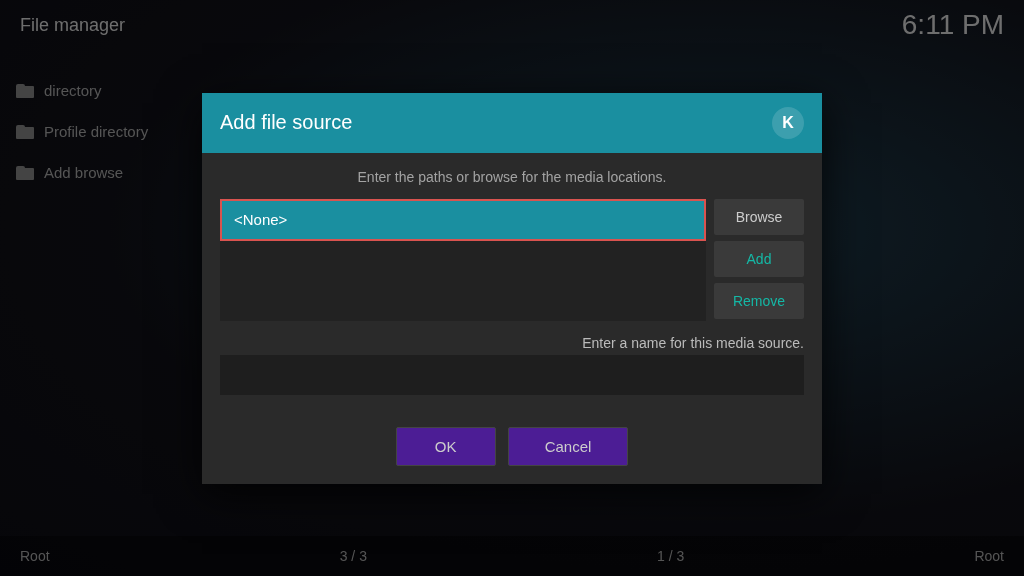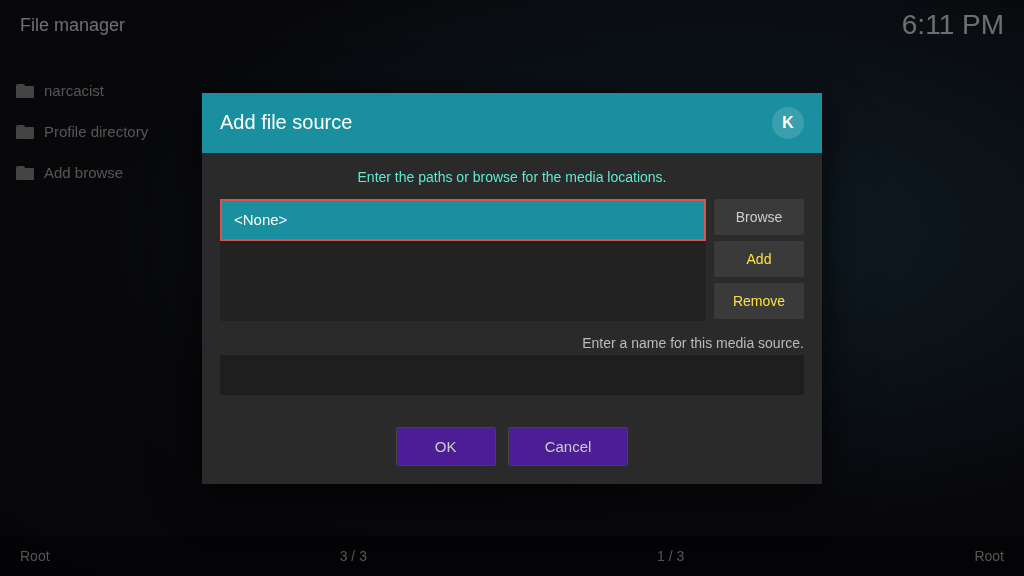--- a/index.html
+++ b/index.html
@@ -149,21 +149,21 @@
       color: #fff;
       font-weight: bold;
     }
 
     .dialog-body {
       padding: 16px 18px;
     }
 
     .dialog-instruction {
       text-align: center;
-      color: #5eead4;
+      color: #a3a3a3;
       font-size: 14px;
       margin-bottom: 14px;
     }
 
     
     .path-row {
       display: flex;
       gap: 8px;
       margin-bottom: 8px;
     }
@@ -195,21 +195,21 @@
       background: #3a3a3a;
       border: none;
       color: #ccc;
       padding: 10px 0;
       font-size: 14px;
       cursor: pointer;
       border-radius: 2px;
       text-align: center;
     }
     .btn-dark:disabled, .btn-dark.disabled {
-      color: #fde047;
+      color: #14b8a6;
       cursor: default;
     }
 
     
     .name-section {
       margin-top: 14px;
     }
     .name-instruction {
       text-align: right;
       color: #bbb;
@@ -251,21 +251,21 @@
 <div class="bg"></div>
 
 <div class="top-bar">
   <span class="top-bar-title">File manager</span>
   <span class="top-bar-time">6:11 PM</span>
 </div>
 
 <div class="sidebar">
   <div class="sidebar-item">
     <span class="folder-icon"></span>
-    <span>narcacist</span>
+    <span>directory</span>
   </div>
   <div class="sidebar-item">
     <span class="folder-icon"></span>
     <span>Profile directory</span>
   </div>
   <div class="sidebar-item">
     <span class="folder-icon"></span>
     <span>Add browse</span>
   </div>
 </div>

